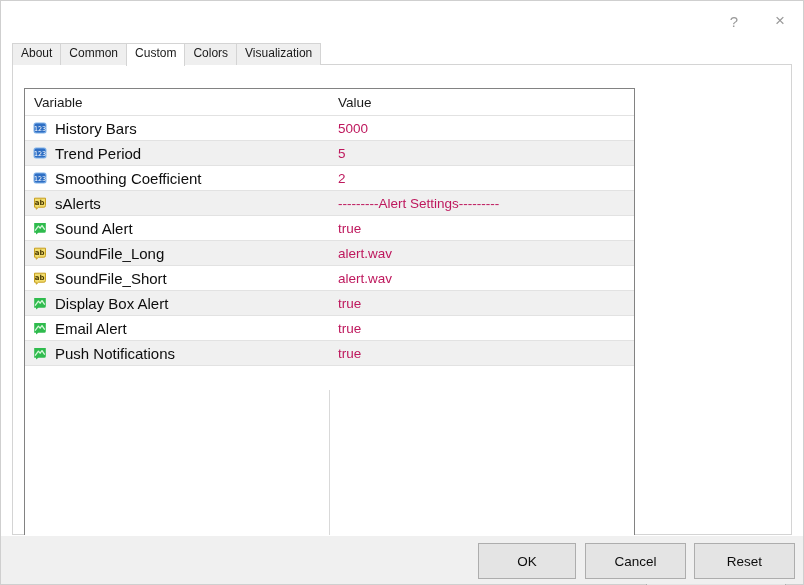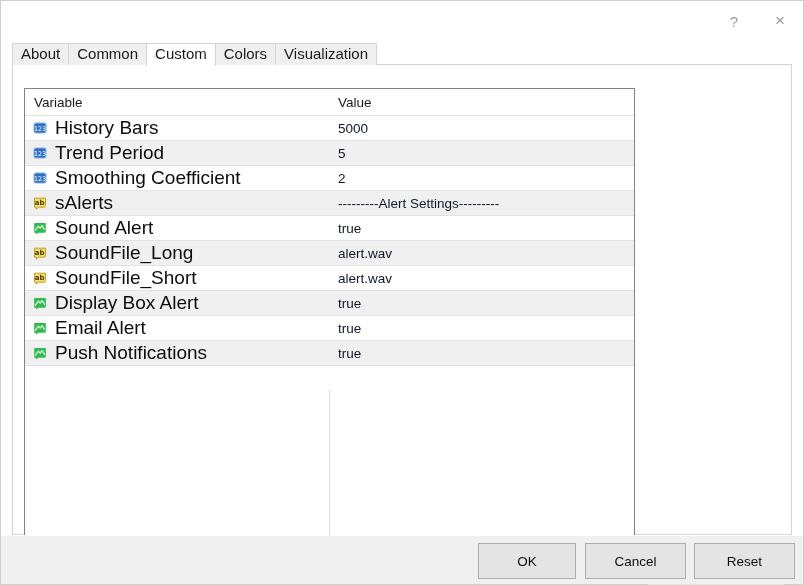--- a/index.html
+++ b/index.html
@@ -82,21 +82,21 @@
   #tabstrip::after {
     content: "";
     position: absolute;
     left: 11px;
     right: 11px;
     bottom: 0;
     height: 1px;
     background: #d4d4d4;
   }
   .tab {
-    font-size: 15px;
+    font-size: 12px;
     color: #1a1a1a;
     padding: 2px 8px 4px 8px;
     background: #efefef;
     border: 1px solid #d4d4d4;
     border-bottom: none;
     margin-right: -1px;
     position: relative;
     z-index: 1;
     line-height: 15px;
     cursor: default;
@@ -173,22 +173,22 @@
   }
   .cell-val {
     flex: 1;
     box-sizing: border-box;
     padding-left: 9px;
     overflow: hidden;
     white-space: nowrap;
   }
   .hdr .cell-var, .hdr .cell-val { color: #1a1a1a; font-size: 13.5px; }
   .hdr .cell-var { padding-left: 9px; }
-  .label { font-size: 19px; color: #0d0d0d; }
-  .val-text { font-size: 13.5px; color: #0f172a; }
+  .label { font-size: 15px; color: #0d0d0d; }
+  .val-text { font-size: 13.5px; color: #be185d; }
 
   
   .icon {
     width: 16px;
     height: 16px;
     min-width: 16px;
     margin-right: 7px;
     display: inline-block;
     position: relative;
   }

